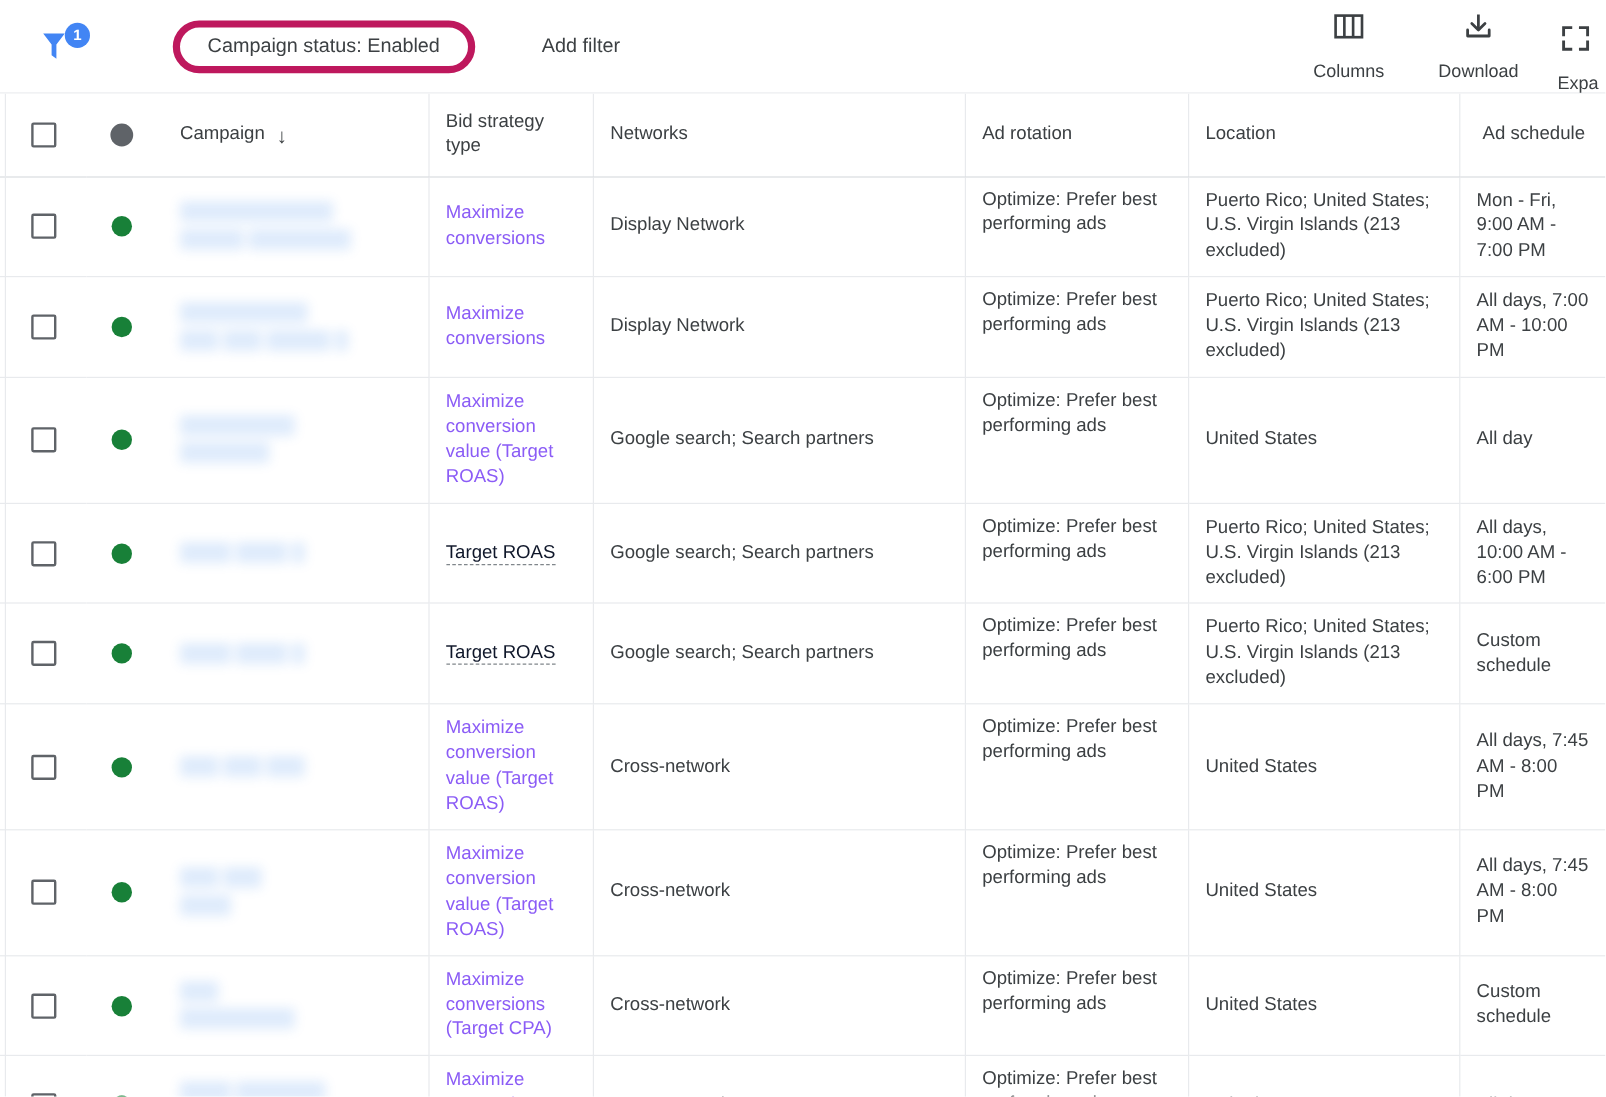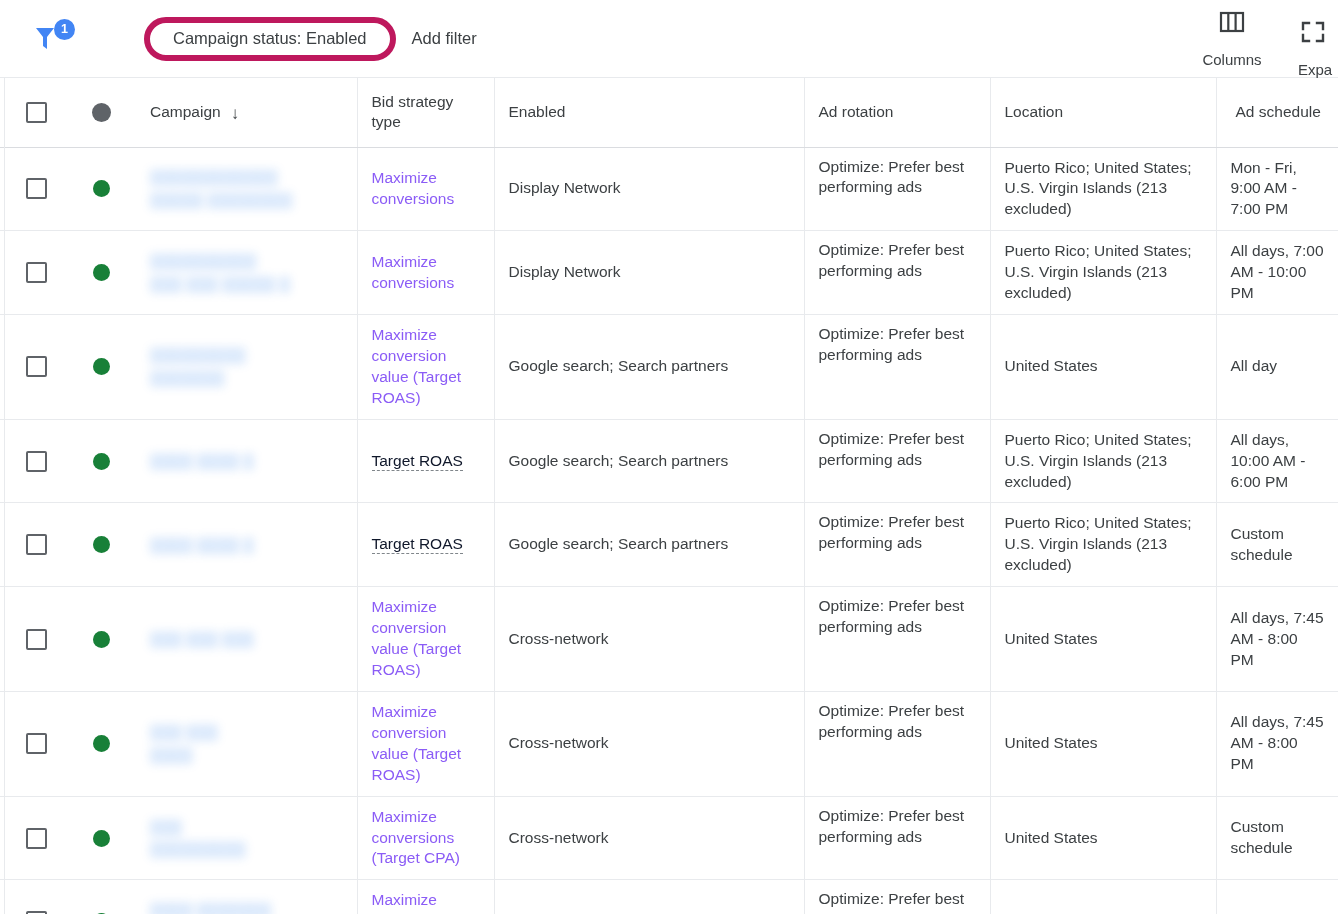--- a/index.html
+++ b/index.html
@@ -62,21 +62,21 @@
     display: flex;
     align-items: center;
     font-size: 16.5px;
     color: #3c4043;
     background: #fff;
     cursor: pointer;
     white-space: nowrap;
   }
 
   .add-filter {
-    margin-left: 16px;
+    margin-left: 56px;
     font-size: 16.5px;
     color: #3c4043;
     cursor: pointer;
     white-space: nowrap;
   }
 
   .toolbar-right {
     position: absolute;
     right: 0;
     top: 0;
@@ -255,20 +255,30 @@
       <span>
         <svg width="26" height="24" viewBox="0 0 26 24" aria-hidden="true">
           <rect x="2" y="3" width="22" height="18" fill="none" stroke="#3c4043" stroke-width="2.2"></rect>
           <line x1="9.3" y1="3" x2="9.3" y2="21" stroke="#3c4043" stroke-width="2.2"></line>
           <line x1="16.6" y1="3" x2="16.6" y2="21" stroke="#3c4043" stroke-width="2.2"></line>
         </svg>
       </span>
       <span class="tb-label">Columns</span>
     </div>
 
+    <div class="tool-btn">
+      <span>
+        <svg width="26" height="24" viewBox="0 0 26 24" aria-hidden="true">
+          <path d="M13 2 L13 14" stroke="#3c4043" stroke-width="2.3" fill="none"></path>
+          <path d="M7.5 9.5 L13 15 L18.5 9.5" stroke="#3c4043" stroke-width="2.3" fill="none" stroke-linecap="round" stroke-linejoin="round"></path>
+          <path d="M4 15 L4 20 L22 20 L22 15" stroke="#3c4043" stroke-width="2.3" fill="none" stroke-linecap="round" stroke-linejoin="round"></path>
+        </svg>
+      </span>
+      <span class="tb-label">Download</span>
+    </div>
 
     <div class="tool-btn clipped">
       <span>
         <svg width="26" height="24" viewBox="0 0 26 24" aria-hidden="true">
           <path d="M9 3 L3 3 L3 9" stroke="#3c4043" stroke-width="2.4" fill="none" stroke-linecap="square"></path>
           <path d="M17 3 L23 3 L23 9" stroke="#3c4043" stroke-width="2.4" fill="none" stroke-linecap="square"></path>
           <path d="M9 21 L3 21 L3 15" stroke="#3c4043" stroke-width="2.4" fill="none" stroke-linecap="square"></path>
           <path d="M17 21 L23 21 L23 15" stroke="#3c4043" stroke-width="2.4" fill="none" stroke-linecap="square"></path>
         </svg>
       </span>
@@ -301,21 +311,21 @@
         <th class="th-status">
           <div class="dot grey"></div>
         </th>
         <th class="th-camp">
           <div class="sort-row">
             <span>Campaign</span>
             <span class="sort-arrow">↓</span>
           </div>
         </th>
         <th>Bid strategy type</th>
-        <th>Enabled</th>
+        <th>Networks</th>
         <th>Ad rotation</th>
         <th>Location</th>
         <th class="no-rule">Ad schedule</th>
       </tr>
     </thead>
 
     <tbody id="tbody">
         <tr>
           <td class="td-check">
             <div class="cb"></div>

